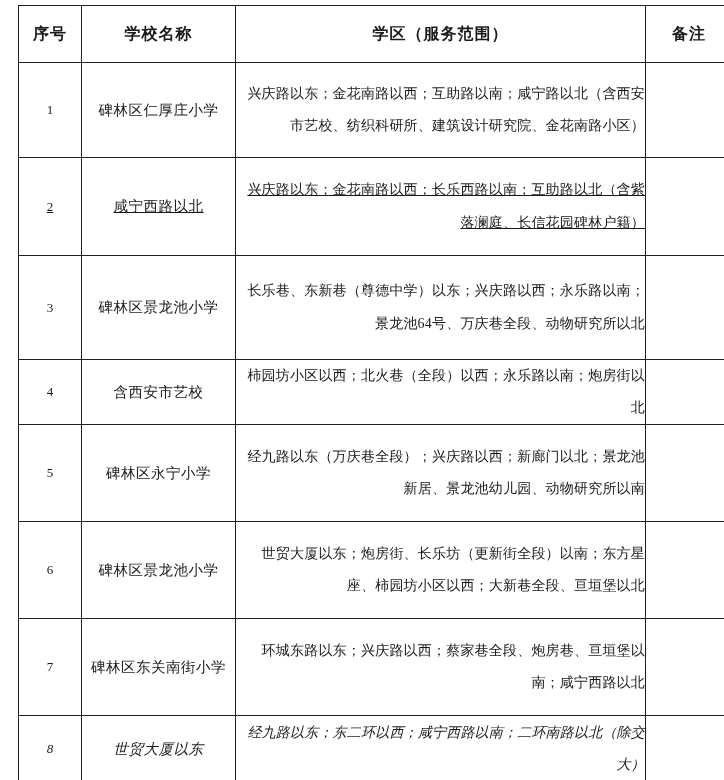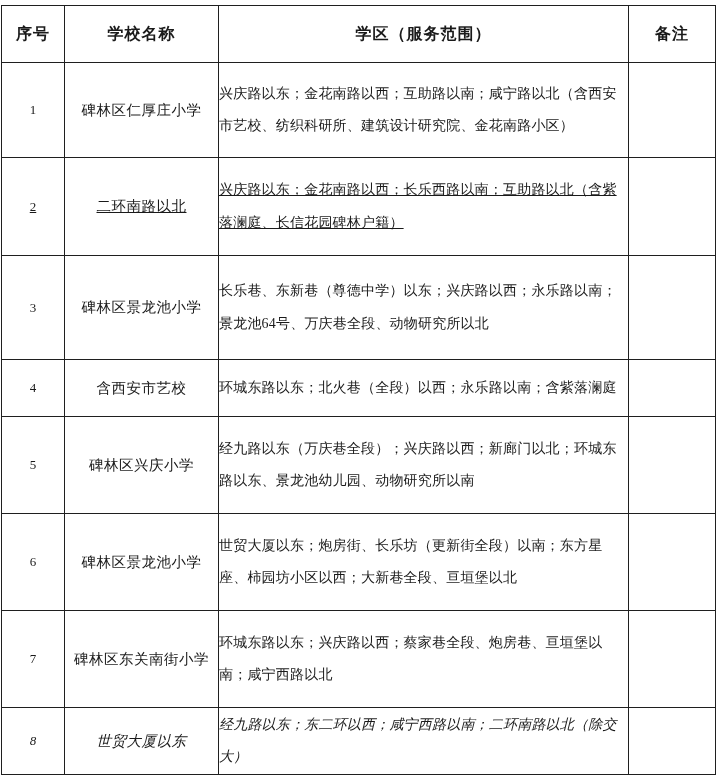--- a/index.html
+++ b/index.html
@@ -14,21 +14,21 @@
     overflow: hidden;
     font-family: "Liberation Serif", "DejaVu Serif", serif;
     color: #1a1a1a;
   }
   .page {
     position: relative;
     width: 724px;
     height: 780px;
     background: #ffffff;
     box-sizing: border-box;
-    padding: 5px 5px 0 1px;
+    padding: 5px 5px 0 18px;
   }
   table.district-table {
     width: 714px;
     border-collapse: collapse;
     table-layout: fixed;
     background: #ffffff;
   }
   table.district-table td,
   table.district-table th {
     border: 1px solid #1f1f1f;
@@ -55,21 +55,21 @@
     font-size: 13px;
     font-family: "Liberation Serif", "DejaVu Serif", serif;
   }
   td.cell-school {
     text-align: center;
     font-size: 14.5px;
     letter-spacing: 0.5px;
     margin-left: 36px;
   }
   td.cell-zone {
-    text-align: left;
+    text-align: right;
     font-size: 14px;
     line-height: 2.3;
     padding: 4px 14px;
     letter-spacing: 0.2px;
   }
   td.cell-note {
     text-align: center;
     font-size: 14px;
   }
   
@@ -103,40 +103,40 @@
     </thead>
     <tbody>
       <tr class="r1">
         <td class="cell-index">1</td>
         <td class="cell-school">碑林区仁厚庄小学</td>
         <td class="cell-zone">兴庆路以东；金花南路以西；互助路以南；咸宁路以北（含西安市艺校、纺织科研所、建筑设计研究院、金花南路小区）</td>
         <td class="cell-note"></td>
       </tr>
       <tr class="r2">
         <td class="cell-index">2</td>
-        <td class="cell-school">二环南路以北</td>
+        <td class="cell-school">咸宁西路以北</td>
         <td class="cell-zone">兴庆路以东；金花南路以西；长乐西路以南；互助路以北（含紫落澜庭、长信花园碑林户籍）</td>
         <td class="cell-note"></td>
       </tr>
       <tr class="r3">
         <td class="cell-index">3</td>
         <td class="cell-school">碑林区景龙池小学</td>
         <td class="cell-zone">长乐巷、东新巷（尊德中学）以东；兴庆路以西；永乐路以南；景龙池64号、万庆巷全段、动物研究所以北</td>
         <td class="cell-note"></td>
       </tr>
       <tr class="r4">
         <td class="cell-index">4</td>
         <td class="cell-school">含西安市艺校</td>
-        <td class="cell-zone">环城东路以东；北火巷（全段）以西；永乐路以南；含紫落澜庭</td>
+        <td class="cell-zone">柿园坊小区以西；北火巷（全段）以西；永乐路以南；炮房街以北</td>
         <td class="cell-note"></td>
       </tr>
       <tr class="r5">
         <td class="cell-index">5</td>
-        <td class="cell-school">碑林区兴庆小学</td>
-        <td class="cell-zone">经九路以东（万庆巷全段）；兴庆路以西；新廊门以北；环城东路以东、景龙池幼儿园、动物研究所以南</td>
+        <td class="cell-school">碑林区永宁小学</td>
+        <td class="cell-zone">经九路以东（万庆巷全段）；兴庆路以西；新廊门以北；景龙池新居、景龙池幼儿园、动物研究所以南</td>
         <td class="cell-note"></td>
       </tr>
       <tr class="r6">
         <td class="cell-index">6</td>
         <td class="cell-school">碑林区景龙池小学</td>
         <td class="cell-zone">世贸大厦以东；炮房街、长乐坊（更新街全段）以南；东方星座、柿园坊小区以西；大新巷全段、亘垣堡以北</td>
         <td class="cell-note"></td>
       </tr>
       <tr class="r7">
         <td class="cell-index">7</td>

